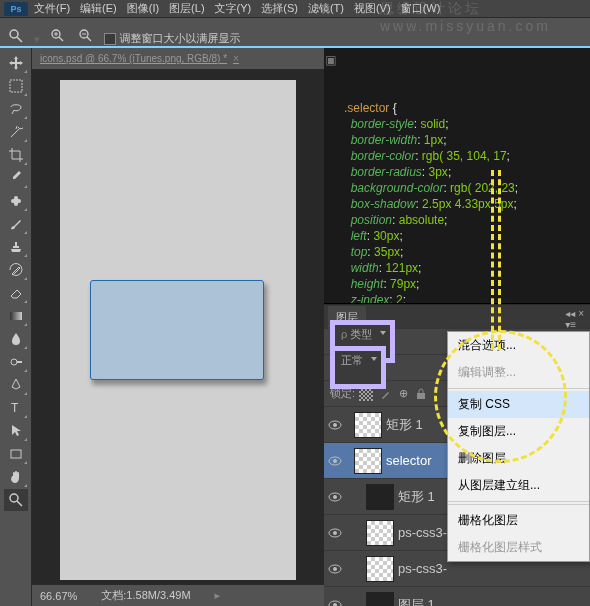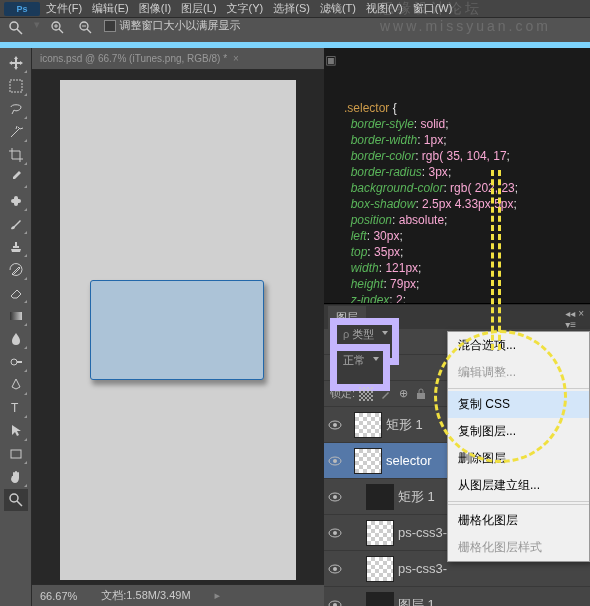--- a/index.html
+++ b/index.html
@@ -1,48 +1,48 @@
 <!DOCTYPE html>
 <html><head>
 <meta charset="utf-8">
 <style>
 *{margin:0;padding:0;box-sizing:border-box;font-family:"Microsoft YaHei",sans-serif;}
 body{background:#454545;color:#ccc;width:590px;height:606px;overflow:hidden;position:relative;font-size:11px;}
 .menubar{height:18px;background:#454545;display:flex;align-items:center;padding:0 4px;gap:2px;border-bottom:1px solid #2a2a2a;}
-.menubar .ps-logo{width:36px;height:14px;background:#1a3a5a;display:flex;align-items:center;justify-content:center;font-weight:bold;font-size:9px;color:#4aa0e0;border-radius:2px;}
+.menubar .ps-logo{width:24px;height:14px;background:#1a3a5a;display:flex;align-items:center;justify-content:center;font-weight:bold;font-size:9px;color:#4aa0e0;border-radius:2px;}
 .menubar .m{padding:2px 4px;color:#d0d0d0;font-size:11px;}
-.toolbar{height:30px;background:#535353;border-bottom:6px solid #7dd3fc;display:flex;align-items:flex-start;padding:0 6px;gap:8px;}
+.toolbar{height:30px;background:#535353;border-bottom:2px solid #7dd3fc;display:flex;align-items:flex-end;padding:0 6px;gap:8px;}
 .tb-ico{width:20px;height:20px;display:flex;align-items:center;justify-content:center;}
 .chk{display:flex;align-items:center;gap:4px;color:#ccc;}
 .chk-box{width:12px;height:12px;border:1px solid #888;background:#3a3a3a;}
 .main{display:flex;height:558px;}
 .tools{width:32px;background:#535353;border-right:1px solid #2a2a2a;display:flex;flex-direction:column;align-items:center;padding-top:4px;gap:1px;}
 .tool{width:24px;height:22px;display:flex;align-items:center;justify-content:center;color:#ccc;cursor:pointer;position:relative;}
 .tool.active{background:#3a3a3a;}
 .tool .tri{position:absolute;bottom:1px;right:1px;width:0;height:0;border-left:3px solid transparent;border-bottom:3px solid #999;}
 .canvas-area{flex:1;background:#282828;position:relative;}
-.doc-tab{height:22px;background:#535353;display:flex;align-items:center;padding:0 8px;color:#999;font-size:10px;border-bottom:1px solid #2a2a2a;}
+.doc-tab{height:22px;background:#535353;display:flex;align-items:center;padding:0 8px;color:#999;font-size:10px;border-bottom:1px solid #2a2a2a;text-decoration:underline;}
 .canvas-viewport{position:absolute;top:22px;left:0;right:0;bottom:22px;display:flex;align-items:flex-start;justify-content:center;overflow:hidden;}
 .canvas{width:236px;height:500px;background:#d0d0d0;margin-top:10px;position:relative;}
 .selector-shape{border-style:solid;border-width:1px;border-color:rgb(35,104,170);border-radius:3px;background-color:rgb(172,195,215);box-shadow:2.5px 4.33px 5px rgba(0,0,0,0.35);position:absolute;left:30px;top:200px;width:174px;height:100px;}
 .status{position:absolute;bottom:0;left:0;right:0;height:22px;background:#535353;border-top:1px solid #2a2a2a;display:flex;align-items:center;padding:0 8px;gap:24px;color:#ccc;font-size:11px;}
 .right{width:266px;background:#333;display:flex;flex-direction:column;}
 .code{flex:0 0 256px;background:#1a1a1a;font-family:Consolas,monospace;font-size:12px;padding:4px 2px;overflow:hidden;position:relative;white-space:pre;line-height:16px;border-bottom:1px solid #000;}
 .code .gutter{position:absolute;left:0;top:4px;width:14px;text-align:center;color:#777;display:flex;flex-direction:column;gap:0;}
 .code .code-lines{margin-left:18px;}
 .c-sel{color:#cd9b4a;}
 .c-br{color:#e0e0e0;}
 .c-prop{color:#5ab55a;font-style:italic;}
-.c-val{color:#f9a8d4;}
+.c-val{color:#84cc16;}
 .layers{flex:1;background:#454545;display:flex;flex-direction:column;border-top:1px solid #2a2a2a;}
 .panel-tabs{height:22px;background:#383838;display:flex;align-items:center;padding:12px 4px;position:relative;}
 .panel-tab{padding:4px 8px;background:#454545;font-size:11px;}
 .panel-dots{position:absolute;right:6px;top:3px;color:#aaa;font-size:10px;}
 .lp-row{height:26px;border-bottom:1px solid #383838;display:flex;align-items:center;padding:0 6px;gap:4px;color:#aaa;font-size:11px;}
-.lp-dd{background:#3a3a3a;border:7px solid #c4b5fd;padding:2px 18px 16px 6px;position:relative;font-size:11px;text-align:center;}
+.lp-dd{background:#3a3a3a;border:5px solid #c4b5fd;padding:2px 18px 16px 6px;position:relative;font-size:11px;text-align:center;}
 .lp-dd::after{content:"";position:absolute;right:4px;top:6px;border-left:3px solid transparent;border-right:3px solid transparent;border-top:4px solid #aaa;}
 .layer-list{flex:1;overflow:hidden;}
 .layer{height:36px;border-bottom:1px solid #383838;display:flex;align-items:center;padding:0 2px;gap:4px;position:relative;}
 .layer.sel{background:#5578a8;color:#fff;}
 .eye{width:18px;height:18px;display:flex;align-items:center;justify-content:center;}
 .thumb{width:28px;height:26px;background:#888;border:1px solid #222;display:flex;align-items:center;justify-content:center;font-size:8px;}
 .thumb.checker{background:repeating-conic-gradient(#ccc 0 25%,#fff 0 50%) 0 0/8px 8px;}
 .thumb.shape{background:#222;}
 .ln{font-size:13px;}
 .ctx{position:absolute;right:0;top:331px;width:143px;background:#f0f0f0;border:1px solid #999;box-shadow:2px 2px 6px rgba(0,0,0,0.4);z-index:10;color:#000;font-size:12px;}

